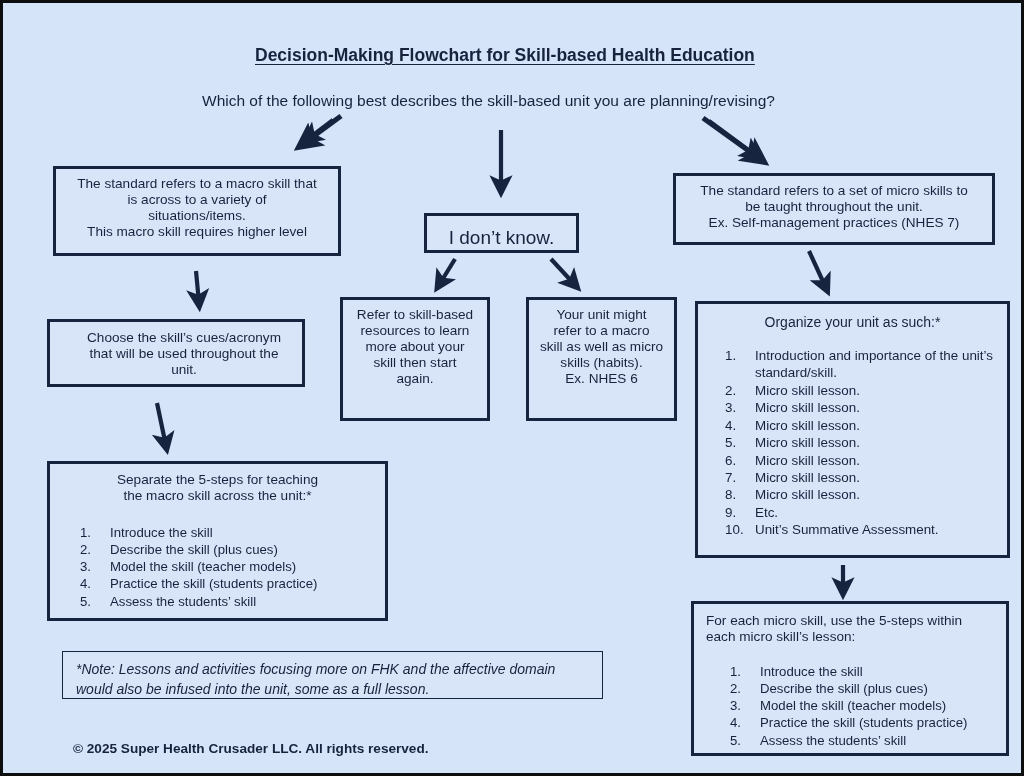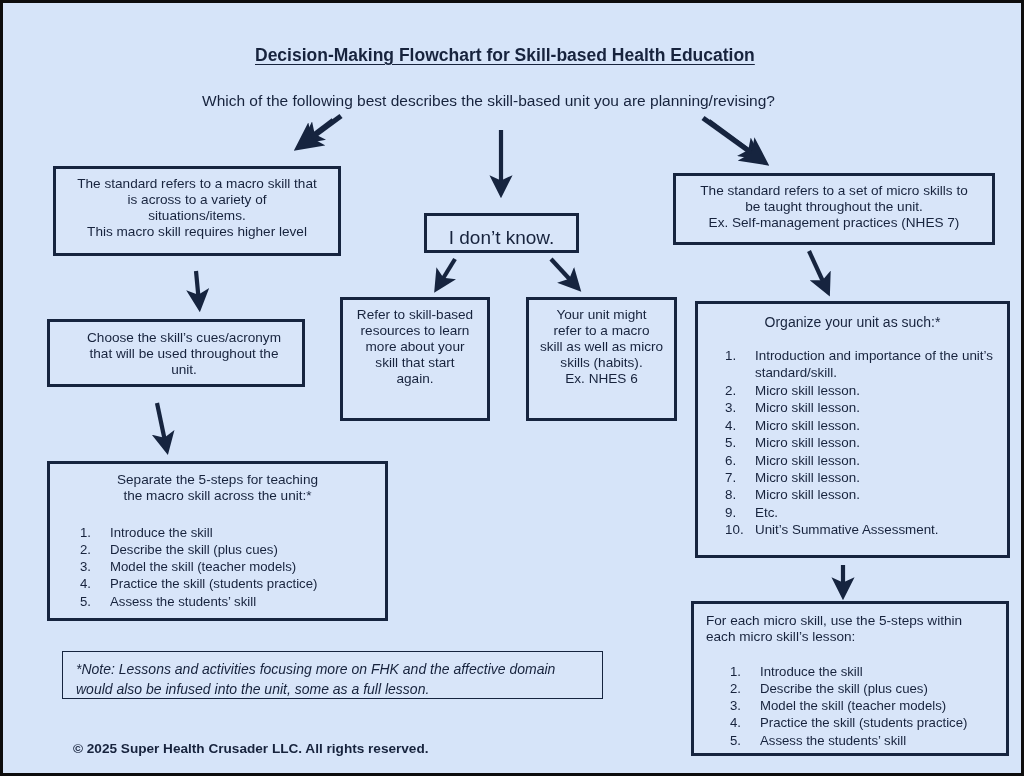--- a/index.html
+++ b/index.html
@@ -143,21 +143,21 @@
       <div>be taught throughout the unit.</div>
       <div>Ex. Self-management practices (NHES 7)</div>
     </div>
   </div>
 
   <div class="box" style="left:337px; top:294px; width:150px; height:124px;">
     <div class="boxtext ctr" style="top:7px; font-size:13.6px;">
       <div>Refer to skill-based</div>
       <div>resources to learn</div>
       <div>more about your</div>
-      <div>skill that start</div>
+      <div>skill then start</div>
       <div>again.</div>
     </div>
   </div>
 
   <div class="box" style="left:523px; top:294px; width:151px; height:124px;">
     <div class="boxtext ctr" style="top:7px; font-size:13.6px;">
       <div>Your unit might</div>
       <div>refer to a macro</div>
       <div>skill as well as micro</div>
       <div>skills (habits).</div>

